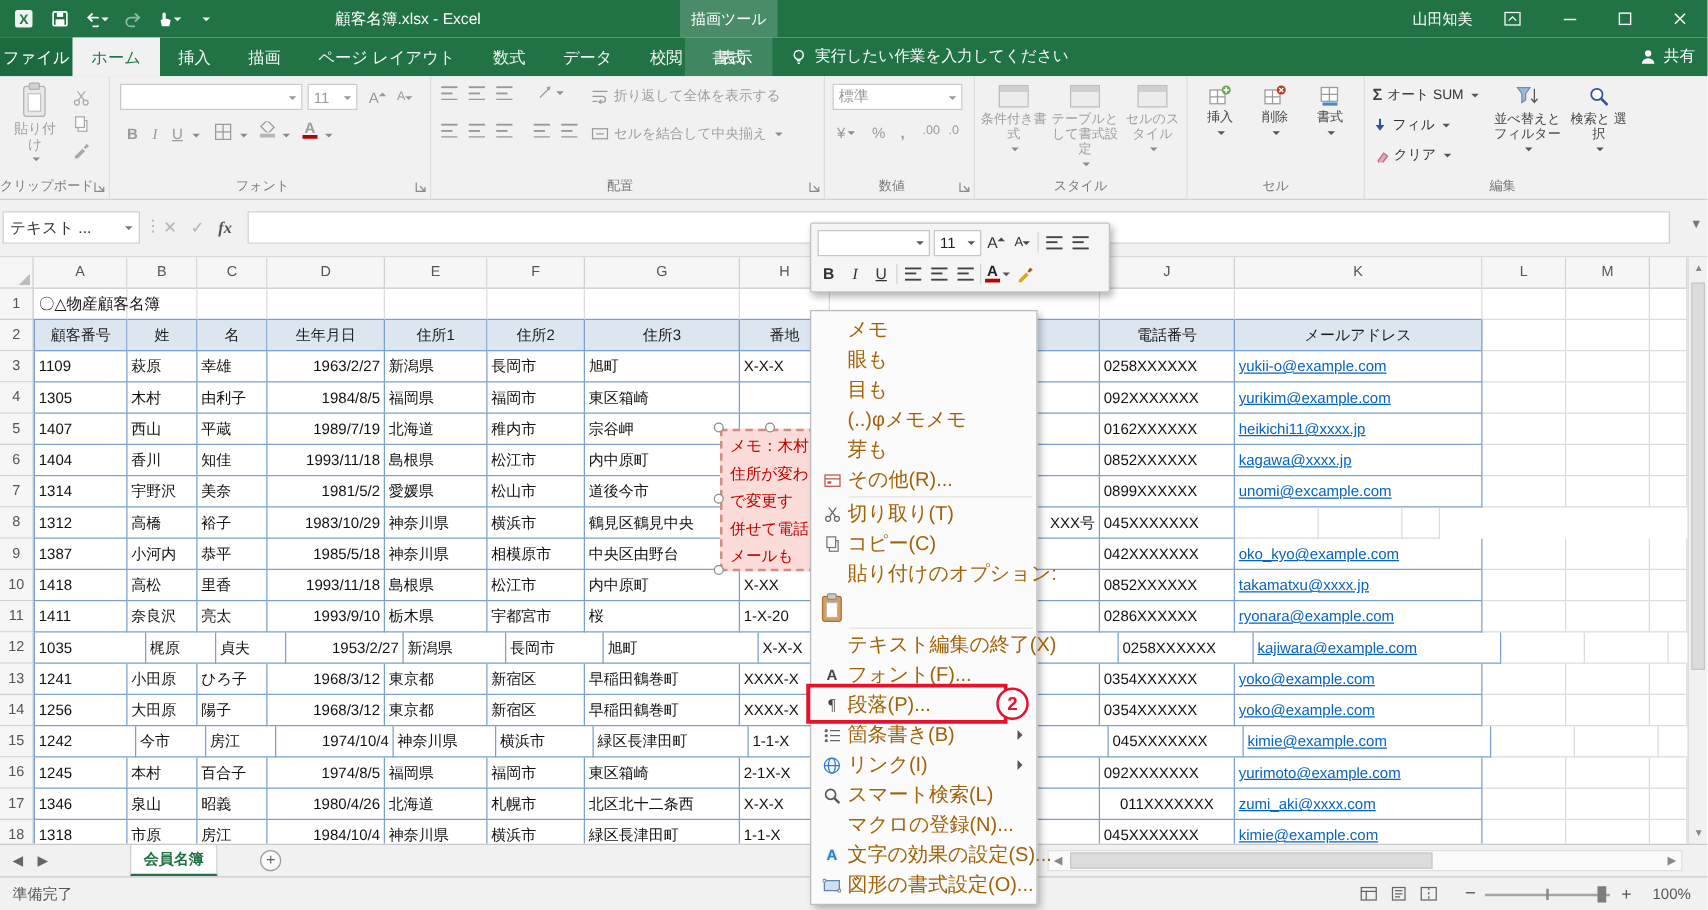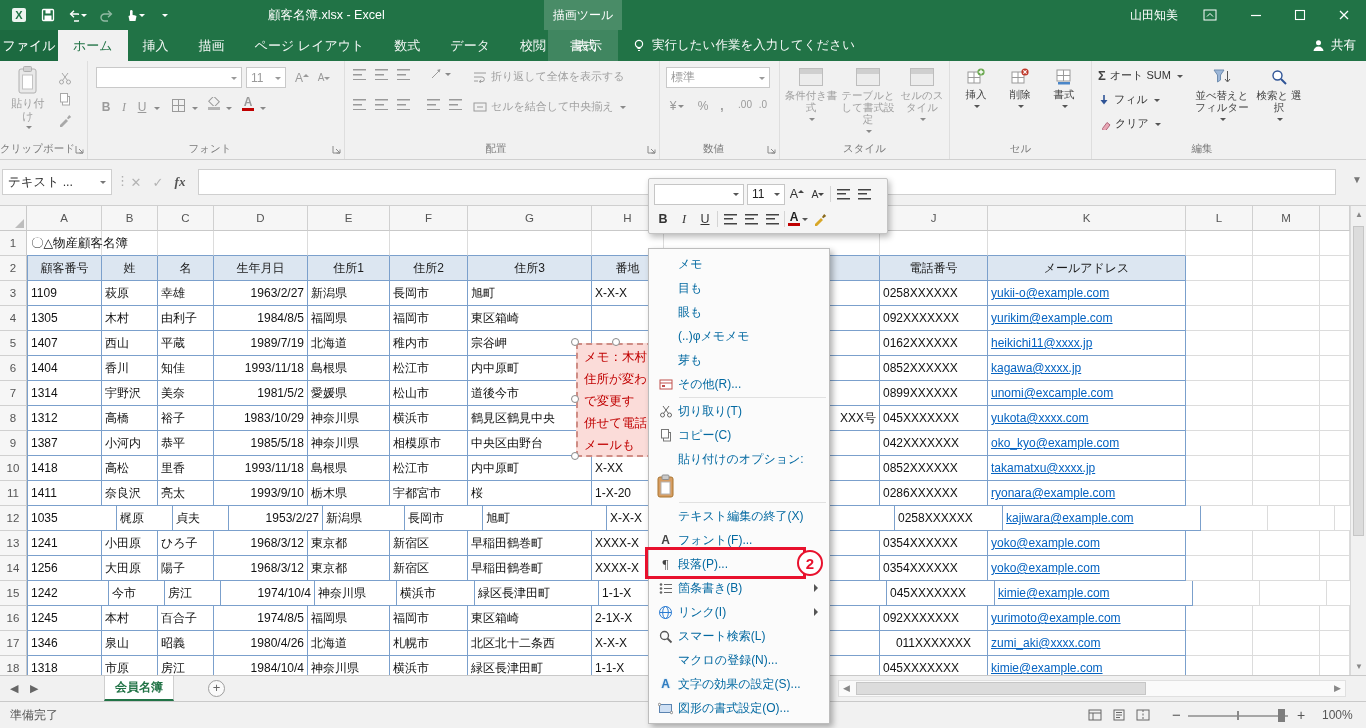--- a/index.html
+++ b/index.html
@@ -98,21 +98,21 @@
 .mbtn.u{text-decoration:underline}
 .vsep{width:1px;height:16px;background:#d4d4d4}
 .tri-up{width:0;height:0;border:3px solid transparent;border-bottom-color:#444;transform:translateY(-4px)}
 .tri-dn{width:0;height:0;border:3px solid transparent;border-top-color:#444;transform:translateY(2px)}
 .ln.d{color:#444}
 
 #context-menu{position:absolute;left:648px;top:248px;width:182px;background:#fbfbfb;border:1px solid #bdbdbd;box-shadow:3px 3px 6px rgba(0,0,0,.3);z-index:55;padding:3px 0}
 .mi{display:flex;align-items:center;height:24px;padding:0 7px 0 4px}
 .mi.big{height:30px}
 .mic{width:25px;flex:none;display:flex;align-items:center;justify-content:center;color:#666}
-.mlabel{font-size:12px;color:#0369a1;white-space:nowrap}
+.mlabel{font-size:16px;color:#a16207;white-space:nowrap}
 .marrow{margin-left:auto;width:0;height:0;border:4px solid transparent;border-left-color:#555}
 .msep{height:1px;background:#e1e1e1;margin:1px 3px 1px 30px}
 .gA{font-weight:bold;font-size:12px;color:#444}
 .gA.fx2{color:#2f7cc0;text-shadow:0 0 2px #9ec9ea}
 .gP{font-size:13px;color:#444;font-family:"Liberation Serif",serif}
 
 #red-box{position:absolute;left:645px;top:547px;width:161px;height:32px;border:3px solid #e8112d;z-index:70;pointer-events:none}
 #step-badge{position:absolute;left:797px;top:550px;width:26px;height:26px;border:2px solid #e8112d;border-radius:50%;background:#fff;color:#e8112d;font-weight:bold;font-size:15px;display:flex;align-items:center;justify-content:center;z-index:71}
 
 #sheettabs{position:absolute;left:0;top:675px;width:1366px;height:26px;background:#f1f1f1;border-top:1px solid #c9c9c9}
@@ -656,21 +656,20 @@
           <div class="c tb td c0" style="width: 75px;">1312</div>
           <div class="c tb td" style="width: 56px;">高橋</div>
           <div class="c tb td" style="width: 56px;">裕子</div>
           <div class="c tb td ar" style="width: 94px;">1983/10/29</div>
           <div class="c tb td" style="width: 82px;">神奈川県</div>
           <div class="c tb td" style="width: 78px;">横浜市</div>
           <div class="c tb td" style="width: 124px;">鶴見区鶴見中央</div>
           <div class="c tb td" style="width: 72px;"></div>
           <div class="c tb td ar" style="width: 216px;">XXX号</div>
           <div class="c tb td" style="width: 108px;">045XXXXXXX</div>
-          <div class="c tb td link" style="width: 198px;">yukota@xxxx.com</div>
           <div class="c" style="width: 67px;"></div>
           <div class="c" style="width: 67px;"></div>
           <div class="c" style="width: 30px;"></div>
         </div>
         <div class="row">
           <div class="c tb td c0" style="width: 75px;">1387</div>
           <div class="c tb td" style="width: 56px;">小河内</div>
           <div class="c tb td" style="width: 56px;">恭平</div>
           <div class="c tb td ar" style="width: 94px;">1985/5/18</div>
           <div class="c tb td" style="width: 82px;">神奈川県</div>
@@ -899,25 +898,25 @@
     </div>
   </div>
 
   <div id="context-menu">
       <div class="mi">
         <span class="mic"></span>
         <span class="mlabel">メモ</span>
       </div>
       <div class="mi">
         <span class="mic"></span>
+        <span class="mlabel">眼も</span>
+      </div>
+      <div class="mi">
+        <span class="mic"></span>
         <span class="mlabel">目も</span>
-      </div>
-      <div class="mi">
-        <span class="mic"></span>
-        <span class="mlabel">眼も</span>
       </div>
       <div class="mi">
         <span class="mic"></span>
         <span class="mlabel">(..)φメモメモ</span>
       </div>
       <div class="mi">
         <span class="mic"></span>
         <span class="mlabel">芽も</span>
       </div>
       <div class="mi">

